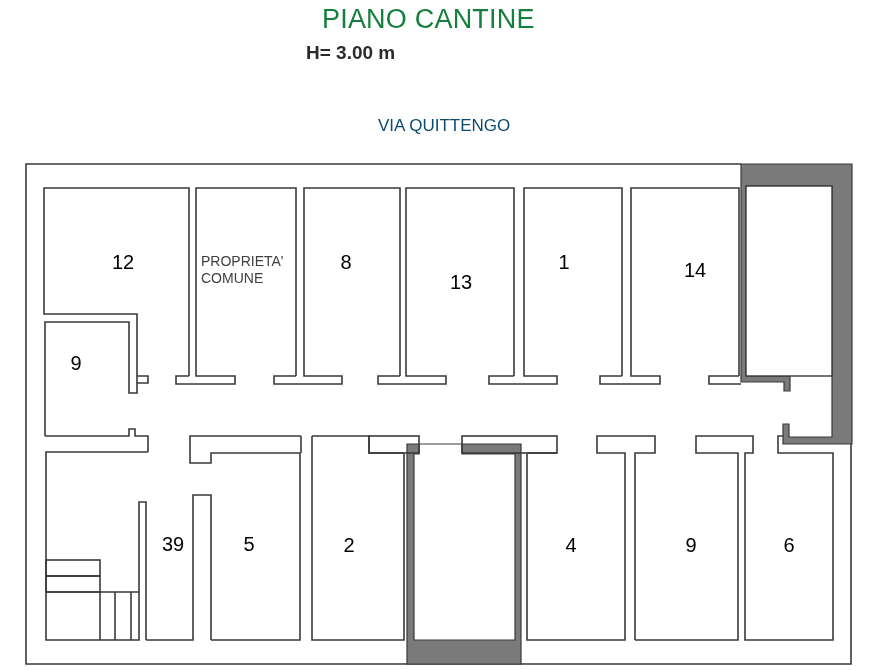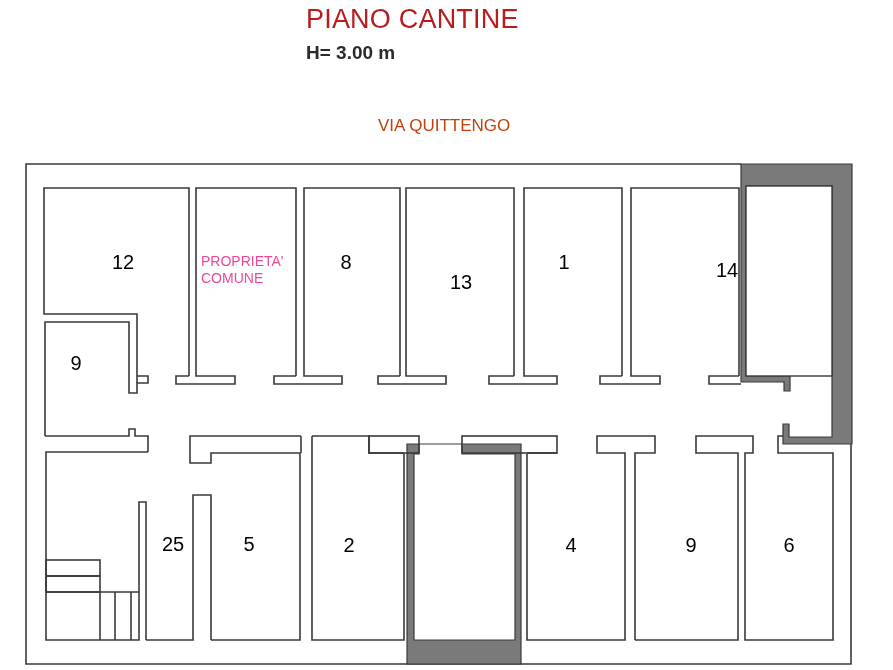--- a/index.html
+++ b/index.html
@@ -1,22 +1,22 @@
 <!DOCTYPE html>
 <html><head>
 <meta charset="utf-8">
 <style>
   html, body { margin: 0; padding: 0; background: #ffffff; }
   body { width: 893px; height: 670px; position: relative; overflow: hidden; font-family: "Liberation Sans", sans-serif; }
-  .title { position: absolute; left: 306px; top: 4px; font-size: 27px; color: #b91c1c; letter-spacing: 0.2px; }
+  .title { position: absolute; left: 322px; top: 4px; font-size: 27px; color: #15803d; letter-spacing: 0.2px; }
   .subtitle { position: absolute; left: 306px; top: 42px; font-size: 19px; color: #2b2b2b; font-weight: bold; }
-  .street { position: absolute; left: 378px; top: 116px; font-size: 17px; color: #c2410c; }
+  .street { position: absolute; left: 378px; top: 116px; font-size: 17px; color: #0c4a6e; }
   svg.plan { position: absolute; left: 0; top: 0; }
   .lbl { position: absolute; font-size: 20px; color: #000000; transform: translate(-50%, -50%); white-space: nowrap; }
-  .lbl-small { position: absolute; font-size: 14px; color: #ec4899; line-height: 16px; }
+  .lbl-small { position: absolute; font-size: 14px; color: #404040; line-height: 16px; }
 </style>
 </head>
 <body>
 
 <div class="title">PIANO CANTINE</div>
 <div class="subtitle">H= 3.00 m</div>
 <div class="street">VIA QUITTENGO</div>
 
 <svg class="plan" width="893" height="670" viewBox="0 0 893 670">
   <g fill="none" stroke="#3a3a3a" stroke-width="1.6">
@@ -75,20 +75,20 @@
     <line x1="557" y1="453" x2="527" y2="453"></line>
   </g>
 </svg>
 
 <div class="lbl" style="left:123px; top:262px;">12</div>
 <div class="lbl-small" style="left:201px; top:253px;">PROPRIETA'</div>
 <div class="lbl-small" style="left:201px; top:270px;">COMUNE</div>
 <div class="lbl" style="left:346px; top:262px;">8</div>
 <div class="lbl" style="left:461px; top:262px;margin-top:20px;">13</div>
 <div class="lbl" style="left:564px; top:262px;">1</div>
-<div class="lbl" style="left:695px; top:270px;margin-left:32px;">14</div>
+<div class="lbl" style="left:695px; top:270px;">14</div>
 <div class="lbl" style="left:76px; top:363px;">9</div>
-<div class="lbl" style="left:173px; top:544px;">25</div>
+<div class="lbl" style="left:173px; top:544px;">39</div>
 <div class="lbl" style="left:249px; top:544px;">5</div>
 <div class="lbl" style="left:349px; top:545px;">2</div>
 <div class="lbl" style="left:571px; top:545px;">4</div>
 <div class="lbl" style="left:691px; top:545px;">9</div>
 <div class="lbl" style="left:789px; top:545px;">6</div>
 
 </body></html>

